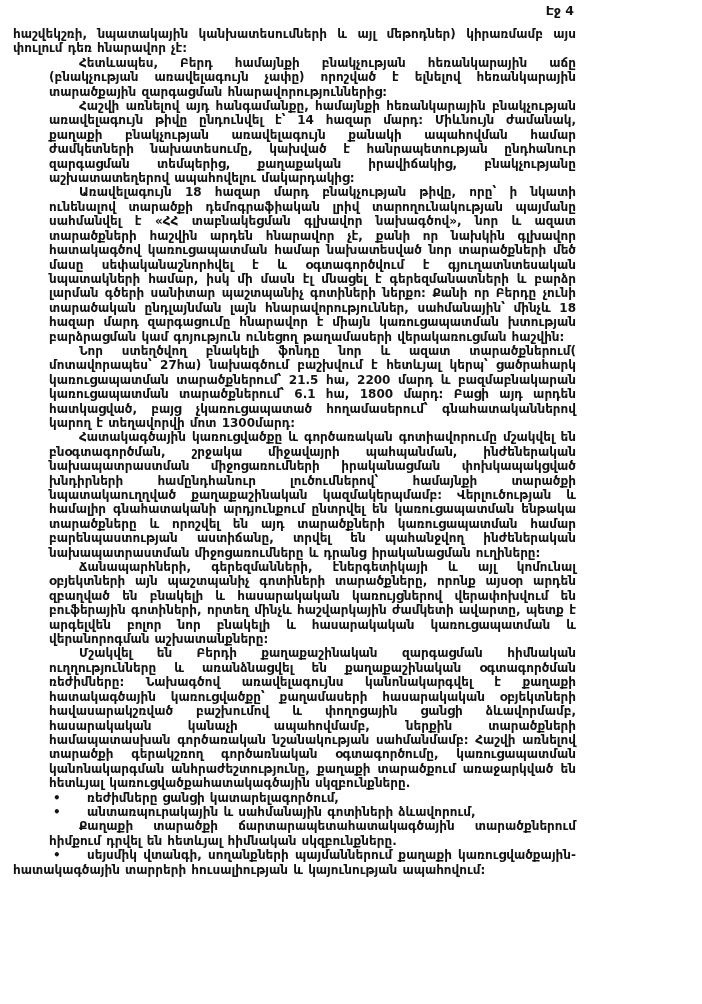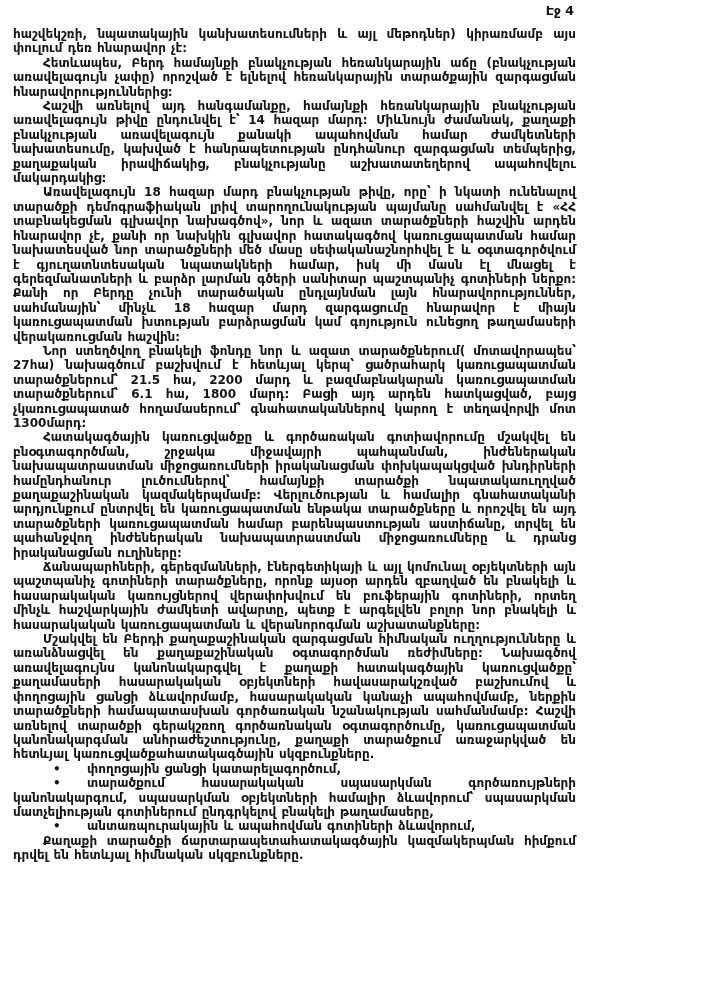--- a/index.html
+++ b/index.html
@@ -27,21 +27,21 @@
   }
   .body-text {
     font-size: 12px;
     font-weight: bold;
     line-height: 14.4px;
     text-align: justify;
     letter-spacing: 0px;
     word-spacing: 1px;
   }
   .para { margin: 0; }
-  .para.indent { text-indent: 30px; }
+  .para.indent { text-indent: 30px; margin-left: 36px; }
   .para.bullet { text-indent: 40px; }
   .bullet-glyph {
     display: inline-block;
     width: 34px;
     text-indent: 0;
   }
 </style>
 </head>
 <body>
 
@@ -61,31 +61,31 @@
 
     <div class="para indent">Նոր ստեղծվող բնակելի ֆոնդը նոր և ազատ տարածքներում( մոտավորապես՝ 27հա) նախագծում բաշխվում է հետևյալ կերպ՝ ցածրահարկ կառուցապատման տարածքներում՝ 21.5 հա, 2200 մարդ և բազմաբնակարան կառուցապատման տարածքներում՝ 6.1 հա, 1800 մարդ: Բացի այդ արդեն հատկացված, բայց չկառուցապատած հողամասերում՝ գնահատականներով կարող է տեղավորվի մոտ 1300մարդ:</div>
 
     <div class="para indent">Հատակագծային կառուցվածքը և գործառական գոտիավորումը մշակվել են բնօգտագործման, շրջակա միջավայրի պահպանման, ինժեներական նախապատրաստման միջոցառումների իրականացման փոխկապակցված խնդիրների համընդհանուր լուծումներով՝ համայնքի տարածքի նպատակաուղղված քաղաքաշինական կազմակերպմամբ: Վերլուծության և համալիր գնահատականի արդյունքում ընտրվել են կառուցապատման ենթակա տարածքները և որոշվել են այդ տարածքների կառուցապատման համար բարենպաստության աստիճանը, տրվել են պահանջվող ինժեներական նախապատրաստման միջոցառումները և դրանց իրականացման ուղիները:</div>
 
     <div class="para indent">Ճանապարհների, գերեզմանների, էներգետիկայի և այլ կոմունալ օբյեկտների այն պաշտպանիչ գոտիների տարածքները, որոնք այսօր արդեն զբաղված են բնակելի և հասարակական կառույցներով վերափոխվում են բուֆերային գոտիների, որտեղ մինչև հաշվարկային ժամկետի ավարտը, պետք է արգելվեն բոլոր նոր բնակելի և հասարակական կառուցապատման և վերանորոգման աշխատանքները:</div>
 
     <div class="para indent">Մշակվել են Բերդի քաղաքաշինական զարգացման հիմնական ուղղությունները և առանձնացվել են քաղաքաշինական օգտագործման ռեժիմները: Նախագծով առավելագույնս կանոնակարգվել է քաղաքի հատակագծային կառուցվածքը՝ քաղամասերի հասարակական օբյեկտների հավասարակշռված բաշխումով և փողոցային ցանցի ձևավորմամբ, հասարակական կանաչի ապահովմամբ, ներքին տարածքների համապատասխան գործառական նշանակության սահմանմամբ: Հաշվի առնելով տարածքի գերակշռող գործառնական օգտագործումը, կառուցապատման կանոնակարգման անհրաժեշտությունը, քաղաքի տարածքում առաջարկված են հետևյալ կառուցվածքահատակագծային սկզբունքները.</div>
 
     <div class="para bullet">
-      <span class="bullet-glyph">•</span><span class="bullet-text">փողոցային ցանցի կատարելագործում,</span>
+      <span class="bullet-glyph">•</span><span class="bullet-text">ռեժիմները ցանցի կատարելագործում,</span>
     </div>
 
+
     <div class="para bullet">
-      <span class="bullet-glyph">•</span><span class="bullet-text">տարածքում հասարակական սպասարկման գործառույթների կանոնակարգում, սպասարկման օբյեկտների համալիր ձևավորում՝ սպասարկման մատչելիության գոտիներում ընդգրկելով բնակելի թաղամասերը,</span>
+      <span class="bullet-glyph">•</span><span class="bullet-text">անտառպուրակային և սահմանային գոտիների ձևավորում,</span>
     </div>
 
-    <div class="para bullet">
-      <span class="bullet-glyph">•</span><span class="bullet-text">անտառպուրակային և ապահովման գոտիների ձևավորում,</span>
-    </div>
-
-    <div class="para indent">Քաղաքի տարածքի ճարտարապետահատակագծային կազմակերպման հիմքում դրվել են հետևյալ հիմնական սկզբունքները.</div>
+    <div class="para indent">Քաղաքի տարածքի ճարտարապետահատակագծային տարածքներում հիմքում դրվել են հետևյալ հիմնական սկզբունքները.</div>
 
 
 
 
+    <div class="para bullet">
+      <span class="bullet-glyph">•</span><span class="bullet-text">սեյսմիկ վտանգի, սողանքների պայմաններում քաղաքի կառուցվածքային-հատակագծային տարրերի հուսալիության և կայունության ապահովում:</span>
+    </div>
 
   </div>
 </div>
 
 </body></html>

